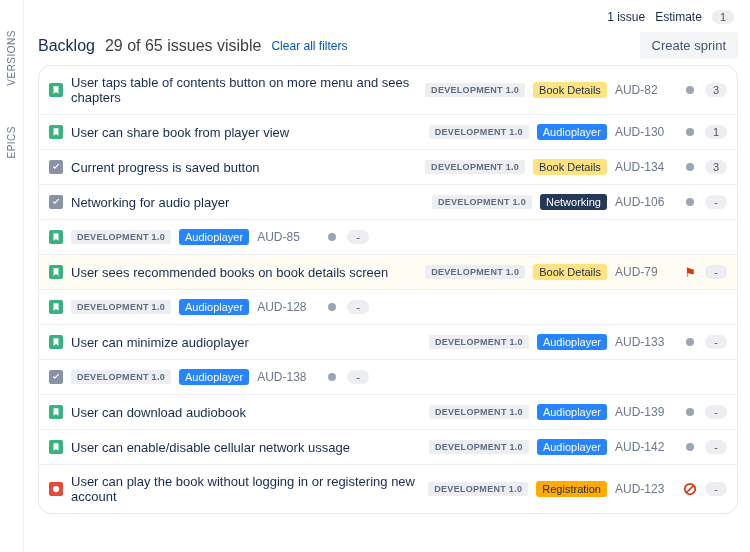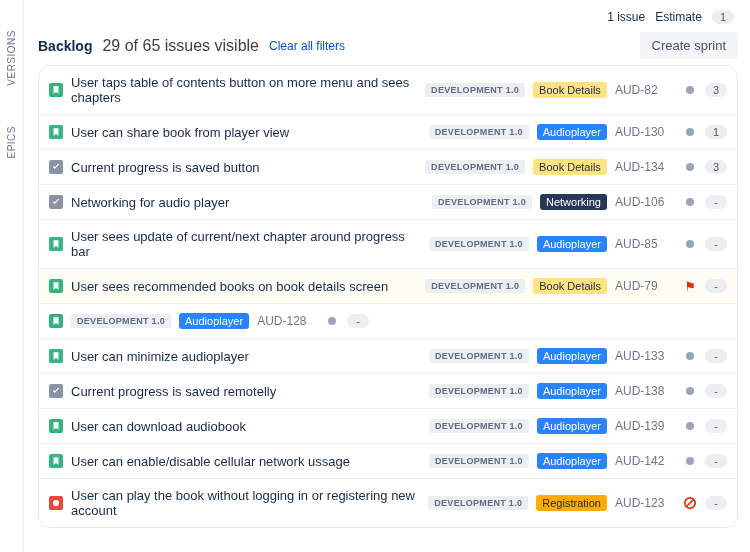--- a/index.html
+++ b/index.html
@@ -3,21 +3,21 @@
 <meta charset="utf-8">
 <style>
 *{box-sizing:border-box;margin:0;padding:0;font-family:-apple-system,BlinkMacSystemFont,"Segoe UI",sans-serif}
 body{background:#fff;font-size:13px;color:#172b4d;width:750px;height:552px;overflow:hidden;position:relative}
 .sidebar{position:absolute;left:0;top:0;bottom:0;width:24px;border-right:1px solid #eee;display:flex;flex-direction:column;align-items:center;padding-top:10px}
 .sidebar-tab{writing-mode:vertical-rl;transform:rotate(180deg);font-size:10px;letter-spacing:.5px;color:#6b778c;padding:20px 0;cursor:pointer;font-weight:500}
 .main{margin-left:30px;padding:8px 12px 0 8px}
 .topbar{display:flex;justify-content:flex-end;align-items:center;gap:10px;font-size:12px;color:#172b4d;padding:2px 4px 8px 0}
 .pill{background:#eceef1;border-radius:10px;padding:1px 8px;font-size:11px;color:#555;min-width:20px;text-align:center;display:inline-block}
 .header{display:flex;align-items:center;gap:10px;margin-bottom:6px}
-.hdr-title{font-weight:700;font-size:14px}
+.hdr-title{font-weight:400;font-size:16px}
 .hdr-count{color:#404040;font-size:16px}
 .hdr-link{color:#0052cc;font-size:12px;cursor:pointer}
 .spacer{flex:1}
 .btn{background:#f4f5f7;border:none;color:#42526e;padding:6px 12px;border-radius:3px;font-size:13px;cursor:pointer}
 .list{border:1px solid #e6e8eb;border-radius:13px}
 .row{display:flex;align-items:center;padding:9px 10px;border-bottom:1px solid #eceef1;gap:8px;font-size:13px}
 .row:last-child{border-bottom:none}
 .row.flag{background:#fffdf3}
 .type{width:14px;height:14px;display:inline-flex;align-items:center;justify-content:center;border-radius:2px;flex-shrink:0}
 .t-story{background:#36b37e}
@@ -120,21 +120,20 @@
           <span class="dot-low"></span>
         </span>
         <span class="pill est">-</span>
       </div>
       <div class="row">
         <span class="type t-story">
           <svg viewBox="0 0 16 16">
             <path d="M4 2h8v12l-4-3-4 3z"></path>
           </svg>
         </span>
-        <span class="summary">User sees update of current/next chapter around progress bar</span>
         <span class="ver">DEVELOPMENT 1.0</span>
         <span class="epic e-audio">Audioplayer</span>
         <span class="id">AUD-85</span>
         <span class="pri">
           <span class="dot-low"></span>
         </span>
         <span class="pill est">-</span>
       </div>
       <div class="row flag">
         <span class="type t-story">
@@ -177,21 +176,20 @@
           <span class="dot-low"></span>
         </span>
         <span class="pill est">-</span>
       </div>
       <div class="row">
         <span class="type t-task">
           <svg viewBox="0 0 16 16">
             <path d="M3 8l3 3 7-7-1.4-1.4L6 8.2 4.4 6.6z"></path>
           </svg>
         </span>
-        <span class="summary">Current progress is saved remotelly</span>
         <span class="ver">DEVELOPMENT 1.0</span>
         <span class="epic e-audio">Audioplayer</span>
         <span class="id">AUD-138</span>
         <span class="pri">
           <span class="dot-low"></span>
         </span>
         <span class="pill est">-</span>
       </div>
       <div class="row">
         <span class="type t-story">

